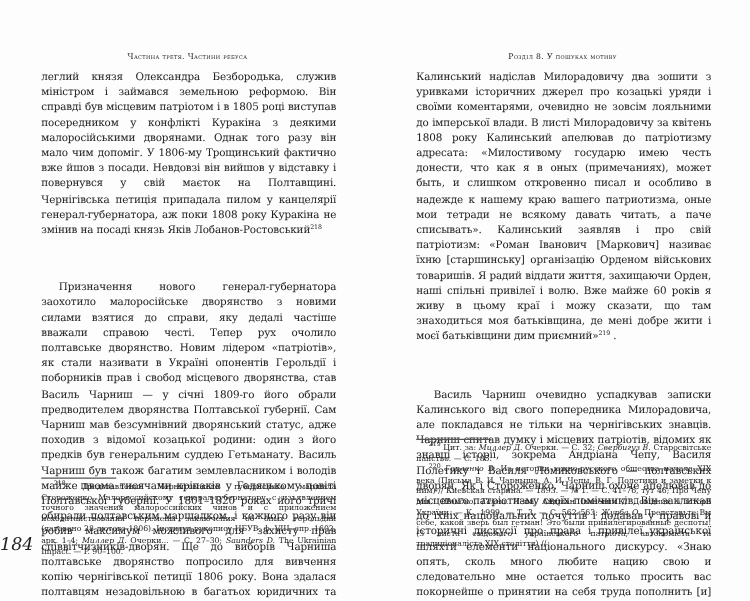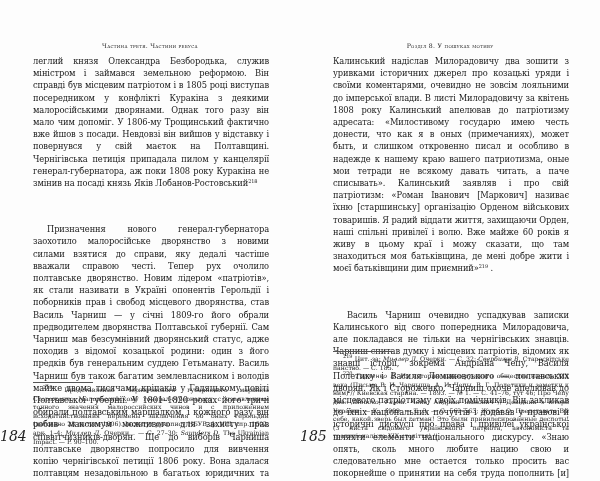--- a/index.html
+++ b/index.html
@@ -110,14 +110,13 @@
   <div class="running-head">Розділ 8. У пошуках мотиву</div>
   <div class="body-text">
     <p class="first"><span>Калинський надіслав Милорадовичу два зошити з уривками історичних джерел про козацькі уряди і своїми коментарями, очевидно не зовсім лояльними до імперської влади. В листі Милорадовичу за квітень 1808 року Калинський апелював до патріотизму адресата: «Милостивому государю имею честь донести, что как я в оных (примечаниях), может быть, и слишком откровенно писал и особливо в надежде к нашему краю вашего патриотизма, оные мои тетради не всякому давать читать, а паче списывать». Калинський заявляв і про свій патріотизм: «Роман Іванович [Маркович] називає їхню [старшинську] організацію Орденом військових товаришів. Я радий віддати життя, захищаючи Орден, наші спільні привілеї і волю. Вже майже 60 років я живу в цьому краї і можу сказати, що там знаходиться моя батьківщина, де мені добре жити і моєї батьківщини дим приємний»</span><sup>219</sup><span> .</span></p>
     <p class="indent"><span>Василь Чарниш очевидно успадкував записки Калинського від свого попередника Милорадовича, але покладався не тільки на чернігівських знавців. Чарниш спитав думку і місцевих патріотів, відомих як знавці історії, зокрема Андріана Чепу, Василя Полетику і Василя Ломиковського — полтавських дворян. Як і Стороженко, Чарниш охоче апелював до місцевого патріотизму своїх помічників. Він закликав до їхніх національних почуттів і додавав у правові й історичні дискусії про права і привілеї української шляхти елементи національного дискурсу. «Знаю опять, сколь много любите нацию свою и следовательно мне остается только просить вас покорнейше о принятии на себя труда пополнить [и] исправить прилагаемую записку во всем по собственным мыслям вашим», — писав Чарниш у лютому 1809 року Андріану Чепі, місцевому колекціонеру історичних документів, надсилаючи йому перший варіант меморандуму. Чепа охоче взявся до справи. «Сколько по усердию и любви к нации, столько и во угодность вам, милостивый государь мой, я оную записку дополнил сколько мог», — відповідав він Чаришу в березні 1809-го</span></p>
   </div>
   <div class="footnote-rule"></div>
   <div class="footnotes">
     <p><sup>219</sup> <span>Цит. за: </span><i>Миллер Д.</i><span> Очерки. — С. 32; </span><i>Свербигуз В.</i><span> Старосвітське панство. — С. 185.</span></p>
     <p><sup>220</sup> <span></span><i>Горленко В.</i><span> Из истории южно-русского общества начала XIX века (Письма В. И. Чарныша, А. И. Чепы, В. Г. Полетики и заметки к ним) // Киевская старина. — 1893. — № 1. — С. 41–76, тут 46; Про Чепу див.: </span><i>Швидко, Ганна.</i><span> Чепа, Андріан Іванович // Довідник з історії України. — К., 1999. — Т. 3. — С. 562–563; </span><i>Журба О.</i><span> Представьте Вы себе, какой зверь был гетман! Это были привилегированные деспоты! (З листа свідомого українського патріота, автономіста та традиціоналіста XIX століття) //</span></p>
   </div>
-  <div class="page-number">185</div>
 </div>
 
 </body></html>

